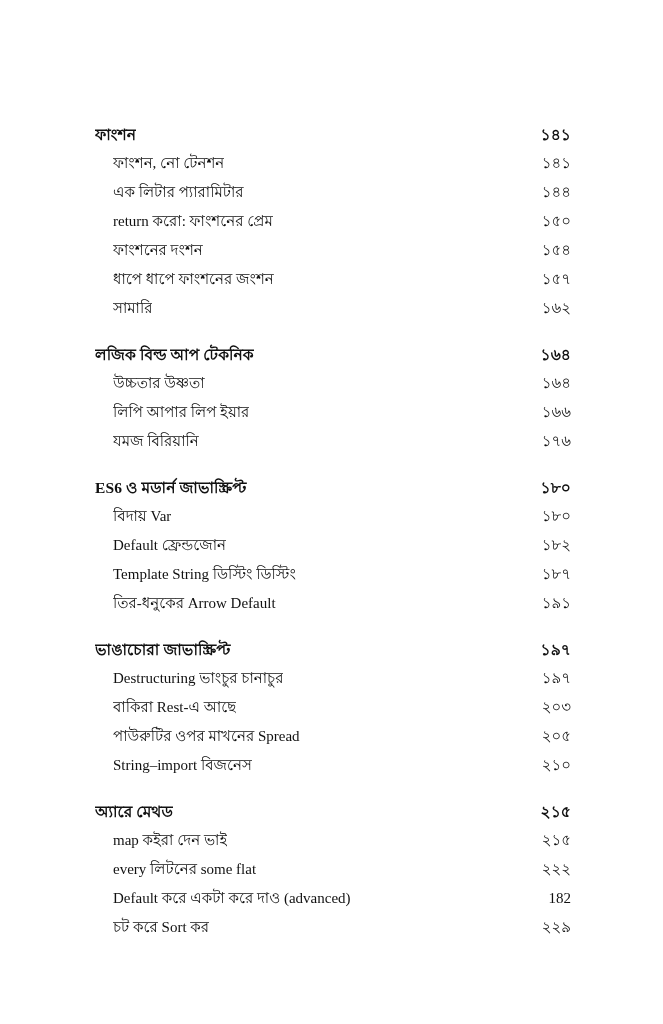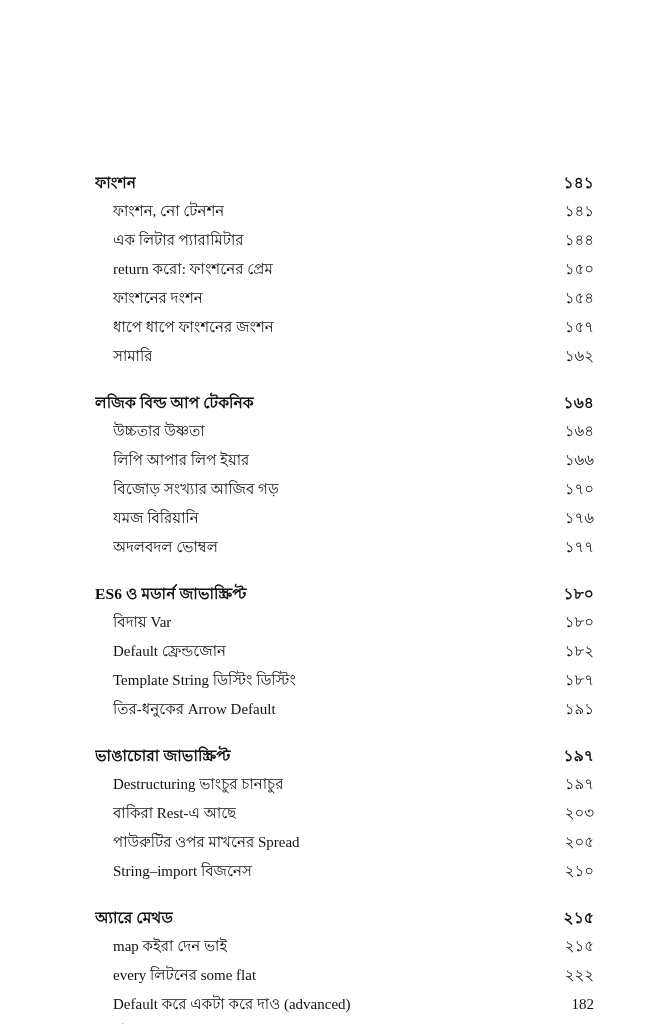--- a/index.html
+++ b/index.html
@@ -14,21 +14,21 @@
     font-family: "Liberation Serif", "DejaVu Serif", serif;
     color: #111111;
     overflow: hidden;
   }
   .page {
     position: relative;
     width: 663px;
     height: 1024px;
     background: #ffffff;
     box-sizing: border-box;
-    padding: 120px 69px 0 95px;
+    padding: 120px 92px 0 95px;
   }
   .toc {
     width: 100%;
   }
   .toc-section {
     margin-bottom: 17px;
   }
   .toc-section:last-child {
     margin-bottom: 0;
   }
@@ -42,21 +42,20 @@
   }
   .toc-row .label {
     flex: 0 1 auto;
     overflow: hidden;
     text-overflow: clip;
   }
   .toc-row .page-num {
     flex: 0 0 auto;
     text-align: right;
     padding-left: 12px;
-    margin-top: 48px;
   }
   .chapter {
     font-weight: bold;
     font-size: 15.5px;
     letter-spacing: 0.1px;
   }
   .chapter .page-num {
     font-weight: bold;
     font-size: 15.5px;
   }
@@ -112,30 +111,22 @@
         </div>
         <div class="toc-row entry">
           <span class="label">উচ্চতার উষ্ণতা</span>
           <span class="page-num">১৬৪</span>
         </div>
         <div class="toc-row entry">
           <span class="label">লিপি আপার লিপ ইয়ার</span>
           <span class="page-num">১৬৬</span>
         </div>
         <div class="toc-row entry">
-          <span class="label">বিজোড় সংখ্যার আজিব গড়</span>
-          <span class="page-num">১৭০</span>
-        </div>
-        <div class="toc-row entry">
           <span class="label">যমজ বিরিয়ানি</span>
           <span class="page-num">১৭৬</span>
-        </div>
-        <div class="toc-row entry">
-          <span class="label">অদলবদল ভোম্বল</span>
-          <span class="page-num">১৭৭</span>
         </div>
       </div>
       <div class="toc-section">
         <div class="toc-row chapter">
           <span class="label">ES6 ও মডার্ন জাভাস্ক্রিপ্ট</span>
           <span class="page-num">১৮০</span>
         </div>
         <div class="toc-row entry">
           <span class="label">বিদায় Var</span>
           <span class="page-num">১৮০</span>

